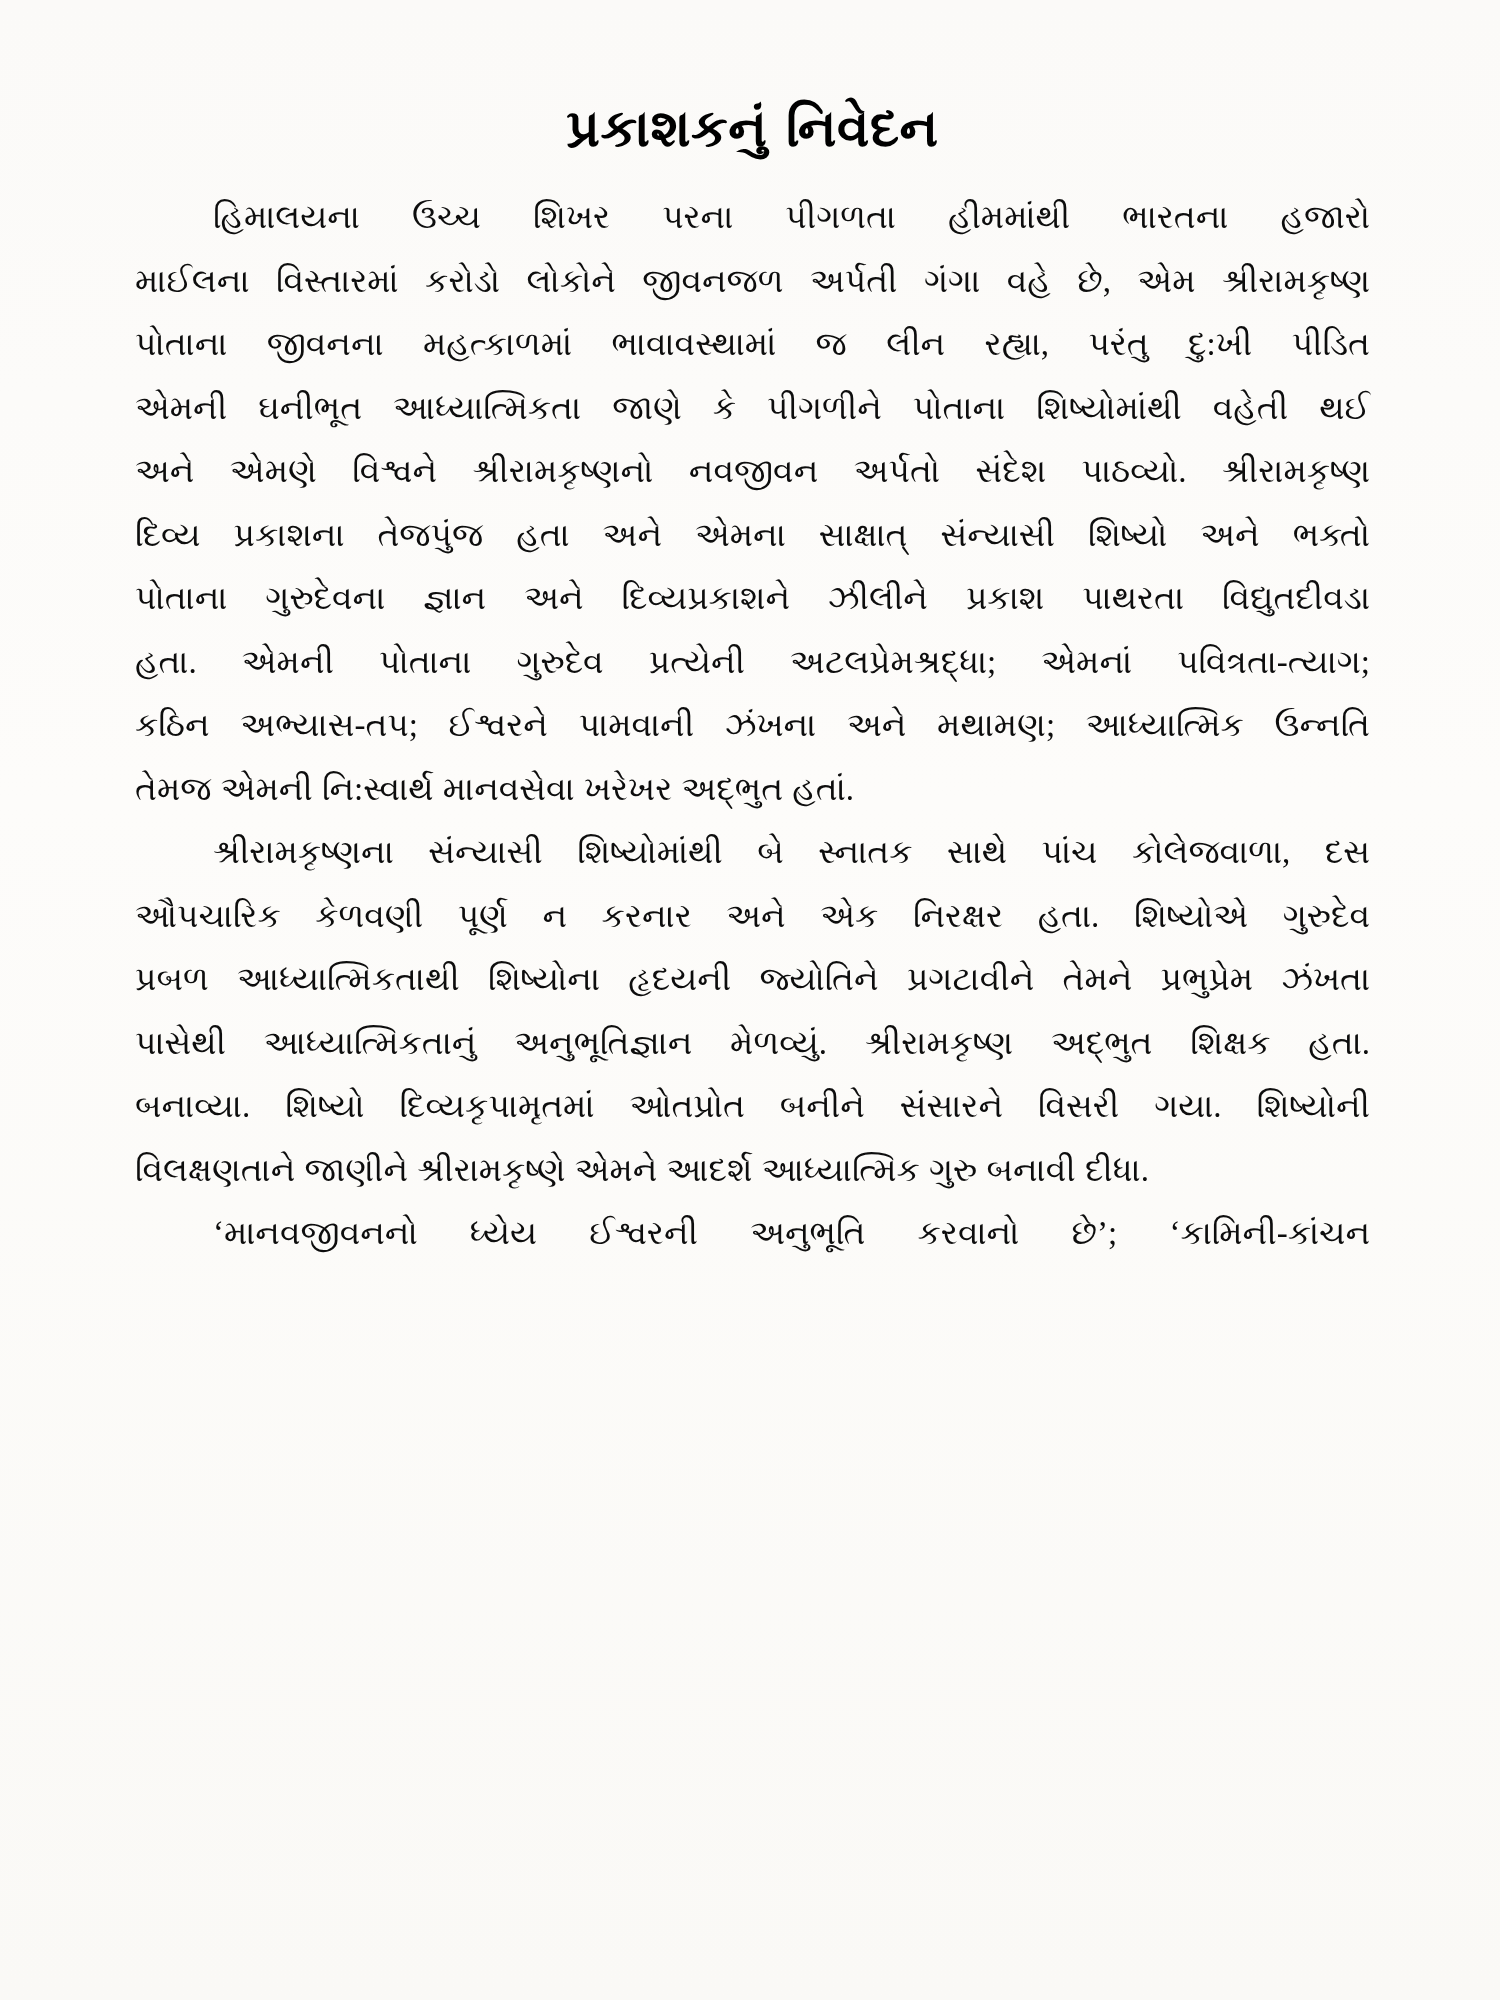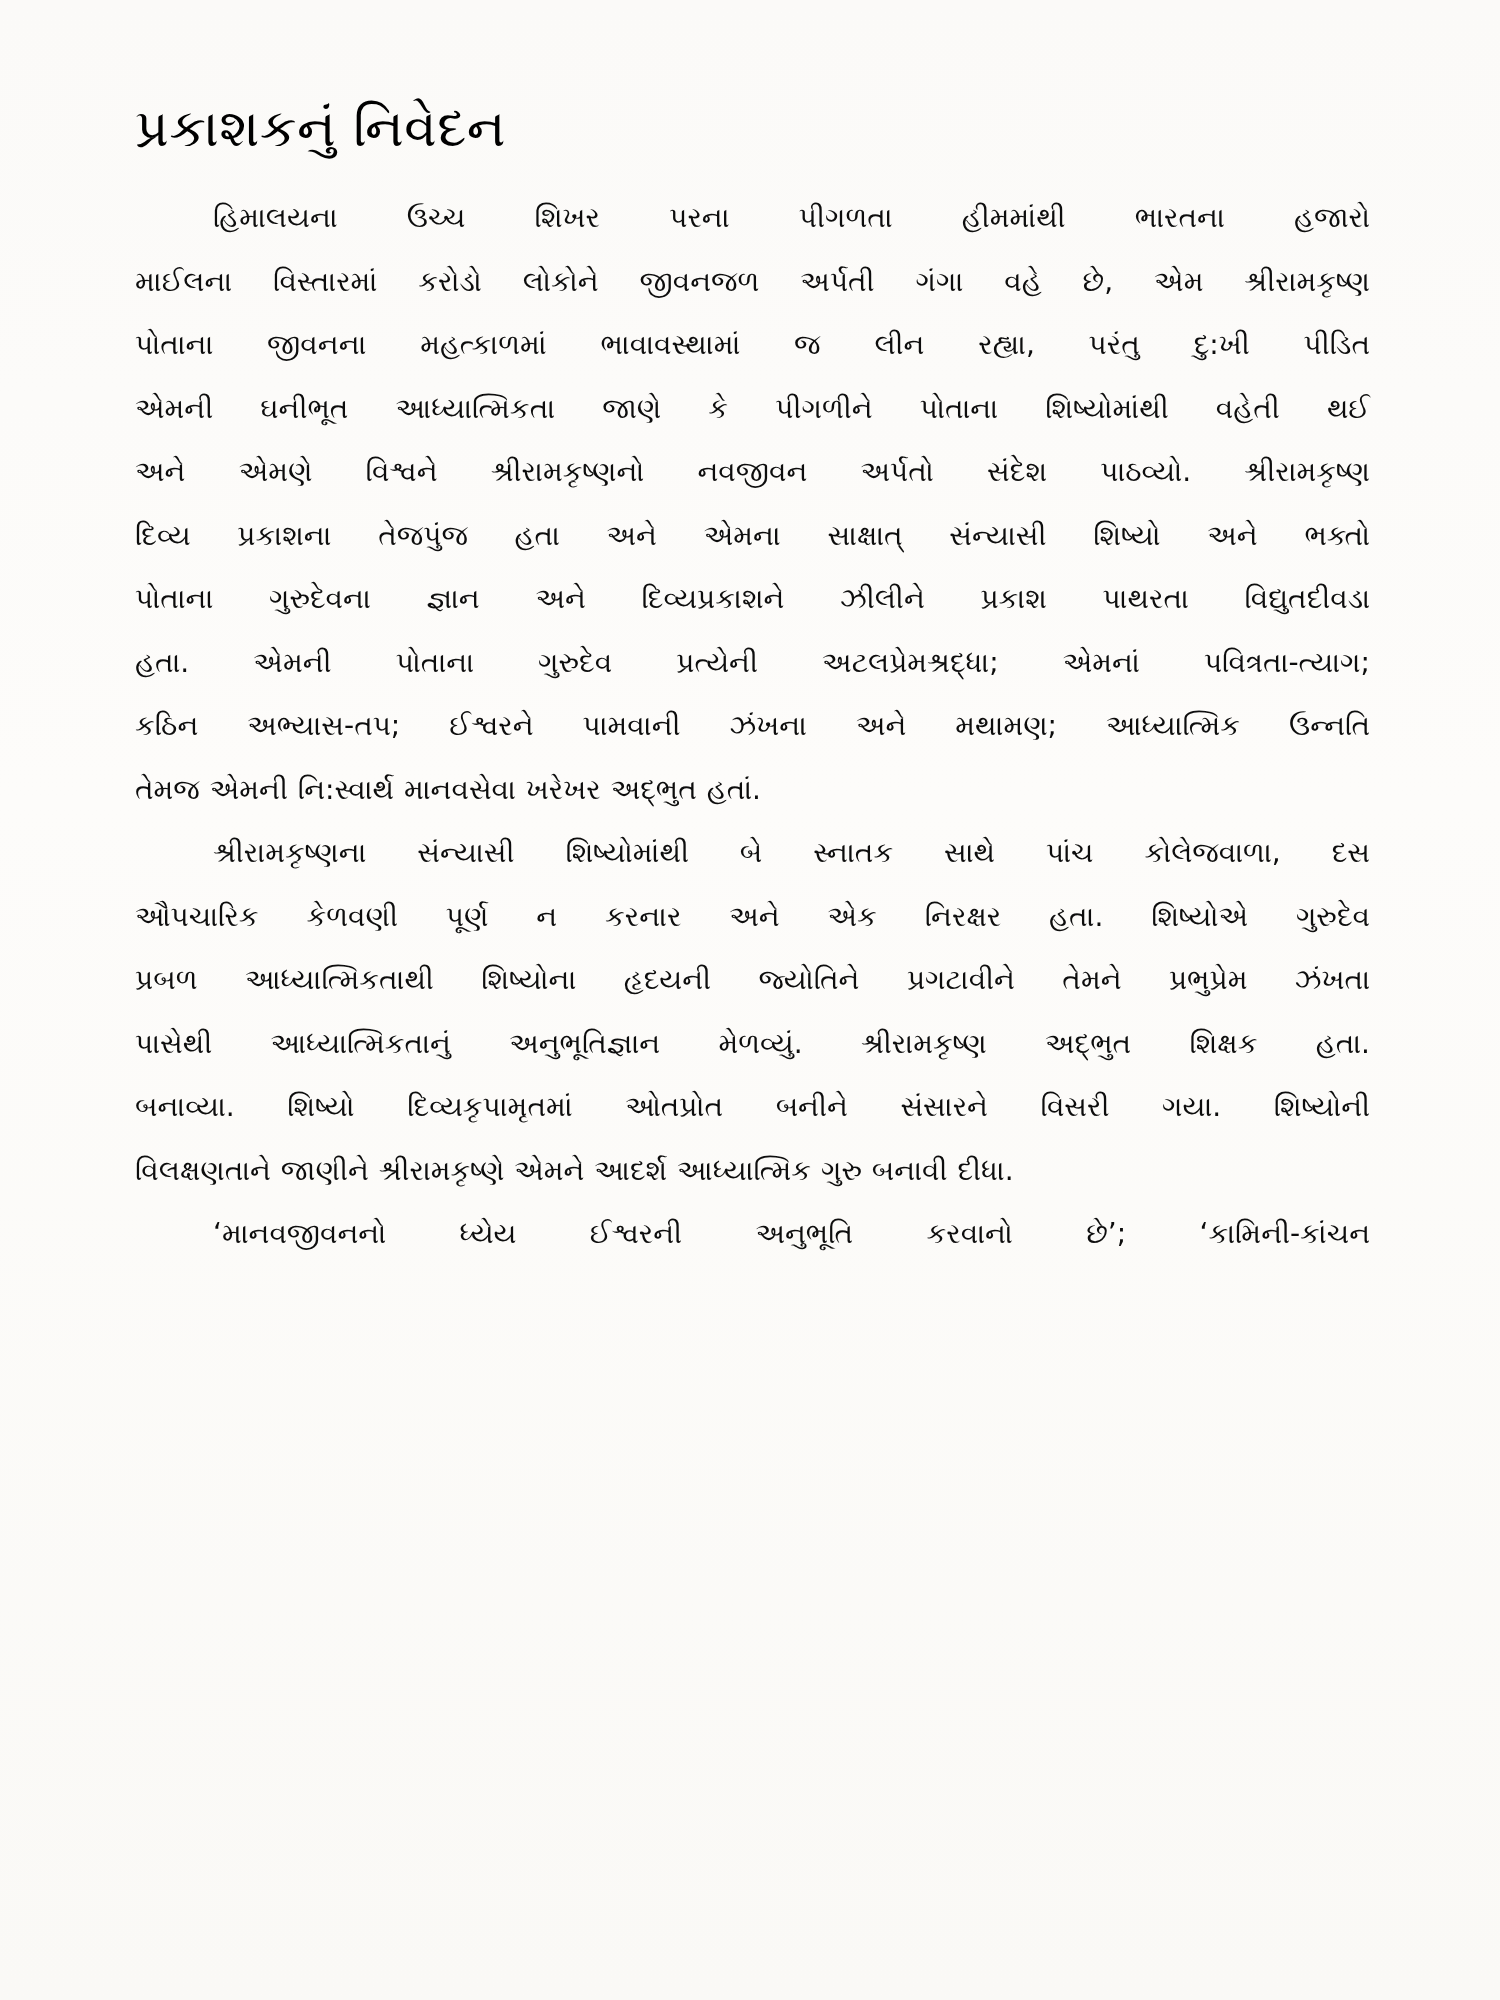--- a/index.html
+++ b/index.html
@@ -14,41 +14,42 @@
     margin: 0 auto;
     box-sizing: border-box;
     background: linear-gradient(180deg, #fbfaf8 0%, #fdfcfa 40%, #faf9f6 100%);
     color: #0d0d0d;
     font-family: "DejaVu Sans", "Liberation Sans", sans-serif;
     padding: 96px 130px 0 135px;
     overflow: hidden;
   }
   .page-title {
     margin: 0 0 26px 0;
-    text-align: left;
+    text-align: center;
     font-size: 52px;
     line-height: 64px;
-    font-weight: 400;
+    font-weight: 700;
     letter-spacing: 0.5px;
     color: #000;
   }
   .body-text {
     margin: 0;
   }
   .para {
     margin: 0;
     padding: 0;
   }
   .line {
-    font-size: 28px;
+    font-size: 33px;
     line-height: 63.5px;
     text-align: justify;
     text-align-last: justify;
     word-spacing: 1px;
     color: #0d0d0d;
+    font-family: Liberation Serif, serif;
   }
   .line.first {
     text-indent: 78px;
   }
   .line.last {
     text-align: center;
     text-align-last: left;
   }
 </style>
 </head>

